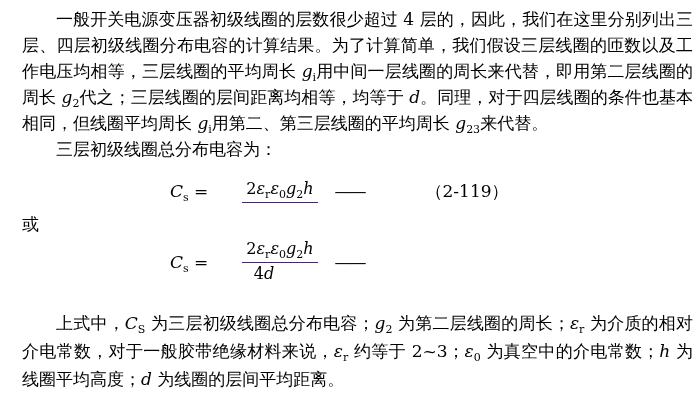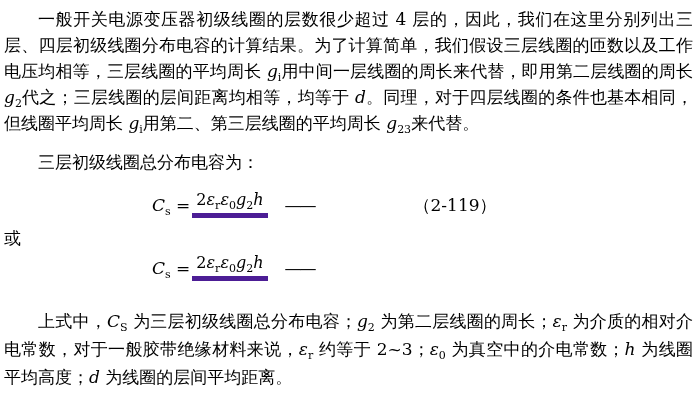--- a/index.html
+++ b/index.html
@@ -6,30 +6,30 @@
   body {
     width: 699px; height: 419px;
     background: #ffffff;
     color: #000000;
     overflow: hidden;
     font-family: "DejaVu Serif", "Liberation Serif", serif;
   }
   .doc {
     box-sizing: border-box;
     width: 699px; height: 419px;
-    padding: 6px 6px 0 4px;
+    padding: 6px 6px 0 22px;
     font-size: 17px;
     line-height: 26px;
   }
   p { margin: 0; }
   .body-para {
     text-align: justify;
     text-indent: 2em;
   }
-  .p-lead { margin-top: 13px; }
+  .p-lead { }
   .p-or { margin-top: 7px; }
   .p-expl { margin-top: 26px; line-height: 28px; }
   .mvar {
     font-style: italic;
     font-family: "DejaVu Serif", "Liberation Serif", serif;
   }
   sub.msub {
     font-size: 11px;
     line-height: 1;
     vertical-align: -4px;
@@ -43,35 +43,36 @@
   .eq2 { margin-top: 3px; }
   .frac {
     display: inline-block;
     text-align: center;
     font-size: 16px;
     line-height: 1.15;
     margin-left: 2px;
   }
   .frac .num {
     display: block;
-    border-bottom: 5px solid #4c1d95;
+    border-bottom: 1px solid #4c1d95;
     padding: 0 4px 2px;
+    margin-left: 32px;
   }
   .frac .den {
     display: block;
     padding-top: 2px;
   }
   .eq-dash {
     margin: 0 15px 0 17px;
     letter-spacing: -2px;
     white-space: nowrap;
   }
   .eq-cond { white-space: nowrap; }
   .eq-num {
-    margin-left: 84px;
+    margin-left: 46px;
     white-space: nowrap;
   }
 </style>
 </head>
 <body>
 
 <div class="doc">
 
   <p class="body-para">一般开关电源变压器初级线圈的层数很少超过 4 层的，因此，我们在这里分别列出三层、四层初级线圈分布电容的计算结果。为了计算简单，我们假设三层线圈的匝数以及工作电压均相等，三层线圈的平均周长 <span class="mvar">g</span><sub class="msub">i</sub>用中间一层线圈的周长来代替，即用第二层线圈的周长 <span class="mvar">g</span><sub class="msub">2</sub>代之；三层线圈的层间距离均相等，均等于 <span class="mvar">d</span>。同理，对于四层线圈的条件也基本相同，但线圈平均周长 <span class="mvar">g</span><sub class="msub">i</sub>用第二、第三层线圈的平均周长 <span class="mvar">g</span><sub class="msub">23</sub>来代替。</p>
 
@@ -85,19 +86,20 @@
     <span class="eq-dash">——</span>
     <span class="eq-num">（2-119）</span>
   </div>
 
   <p class="p-or">或</p>
 
   <div class="eqline eq2">
     <span class="eq-lhs"><span class="mvar">C</span><sub class="msub">s</sub> = </span>
     <span class="frac">
       <span class="num">2<span class="mvar">ε</span><sub class="msub">r</sub><span class="mvar">ε</span><sub class="msub">0</sub><span class="mvar">g</span><sub class="msub">2</sub><span class="mvar">h</span></span>
+      <span class="den">4<span class="mvar">d</span></span>
     </span>
     <span class="eq-dash">——</span>
   </div>
 
   <p class="body-para p-expl">上式中，<span class="mvar">C</span><sub class="msub">S</sub> 为三层初级线圈总分布电容；<span class="mvar">g</span><sub class="msub">2</sub> 为第二层线圈的周长；<span class="mvar">ε</span><sub class="msub">r</sub> 为介质的相对介电常数，对于一般胶带绝缘材料来说，<span class="mvar">ε</span><sub class="msub">r</sub> 约等于 2~3；<span class="mvar">ε</span><sub class="msub">0</sub> 为真空中的介电常数；<span class="mvar">h</span> 为线圈平均高度；<span class="mvar">d</span> 为线圈的层间平均距离。</p>
 
 </div>
 
 </body></html>

